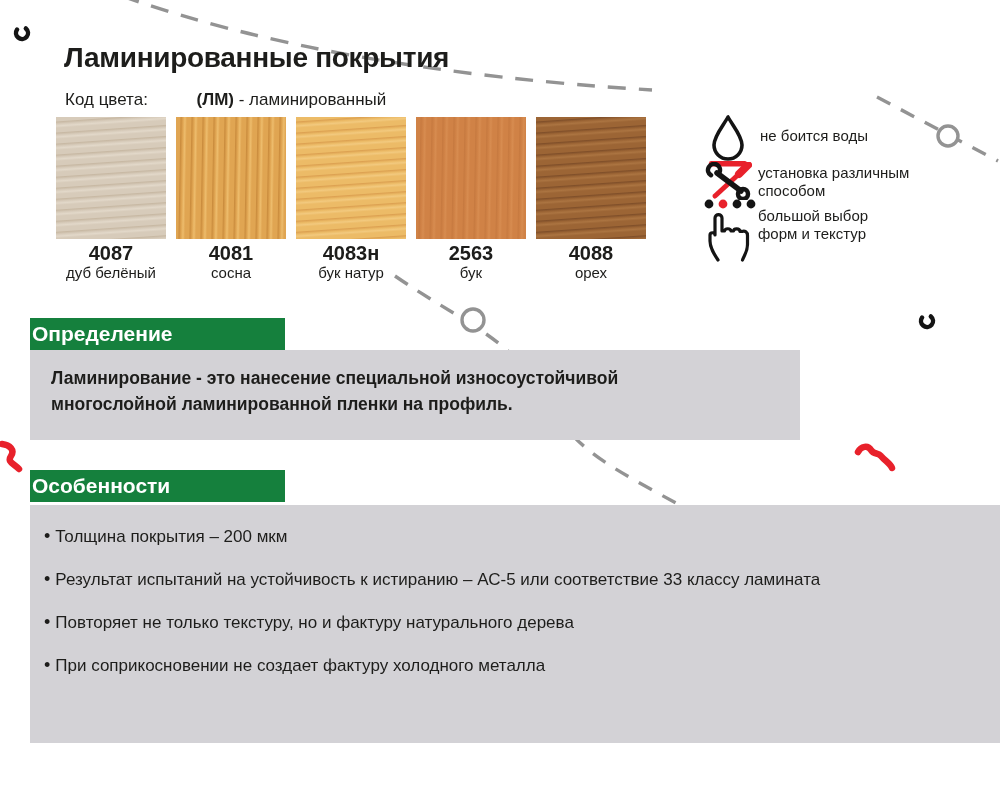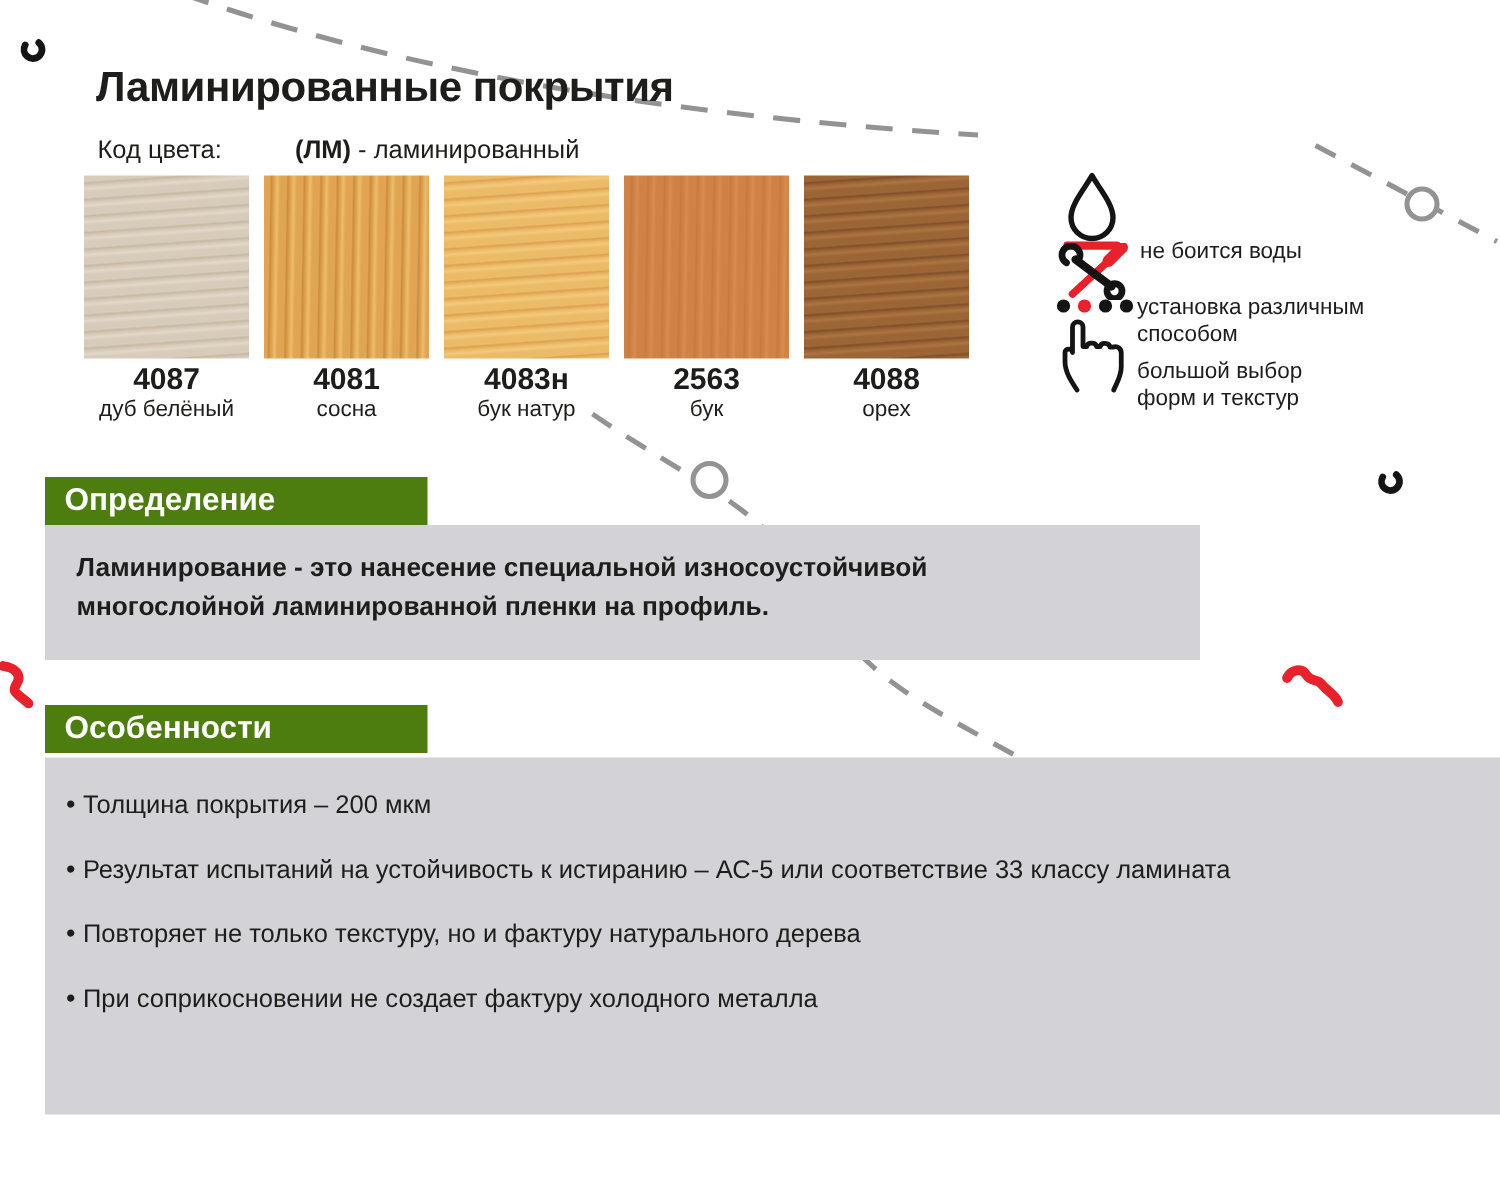--- a/index.html
+++ b/index.html
@@ -11,24 +11,24 @@
   .title{left:64px;top:42px;font-size:28px;font-weight:bold;letter-spacing:-0.3px;}
   .subtitle{left:65px;top:90px;font-size:17px;}
   .subtitle b{font-weight:bold;margin-left:44px;}
 
   .swatch-img{position:absolute;top:117px;width:110px;height:122px;z-index:1;}
   .swatch-label{position:absolute;top:242px;width:136px;text-align:center;z-index:1;}
   .swatch-code{font-size:20px;font-weight:bold;line-height:22px;}
   .swatch-name{font-size:15px;line-height:17px;}
 
   .benefit-icon{position:absolute;z-index:1;}
-  .benefit-label{position:absolute;z-index:1;font-size:15px;line-height:17.5px;color:#1d1d1b;margin-top:32px;}
+  .benefit-label{position:absolute;z-index:1;font-size:15px;line-height:17.5px;color:#1d1d1b;}
 
-  .red-header{position:absolute;left:30px;width:255px;height:32px;background:#4d7c0f;z-index:2;
-              color:#fff;font-size:21px;font-weight:bold;line-height:32px;padding-left:13px;box-sizing:border-box;}
+  .red-header{position:absolute;left:30px;width:255px;height:32px;background:#15803d;z-index:2;
+              color:#fff;font-size:21px;font-weight:bold;line-height:32px;padding-left:2px;box-sizing:border-box;}
   .gray-box{position:absolute;left:30px;background:#d3d2d6;z-index:1;box-sizing:border-box;}
   .def-box{top:350px;width:770px;height:90px;padding:15px 10px 0 21px;}
   .def-text{font-size:17.5px;font-weight:bold;line-height:26px;max-width:640px;}
   .feat-box{top:505px;width:980px;height:238px;padding:10px 20px 0 14px;}
   .feature-item{font-size:17px;line-height:42px;max-width:780px;}
   .feature-item::before{content:"\2022\00a0";font-size:18px;}
 </style>
 </head>
 <body>
 <div class="page">

